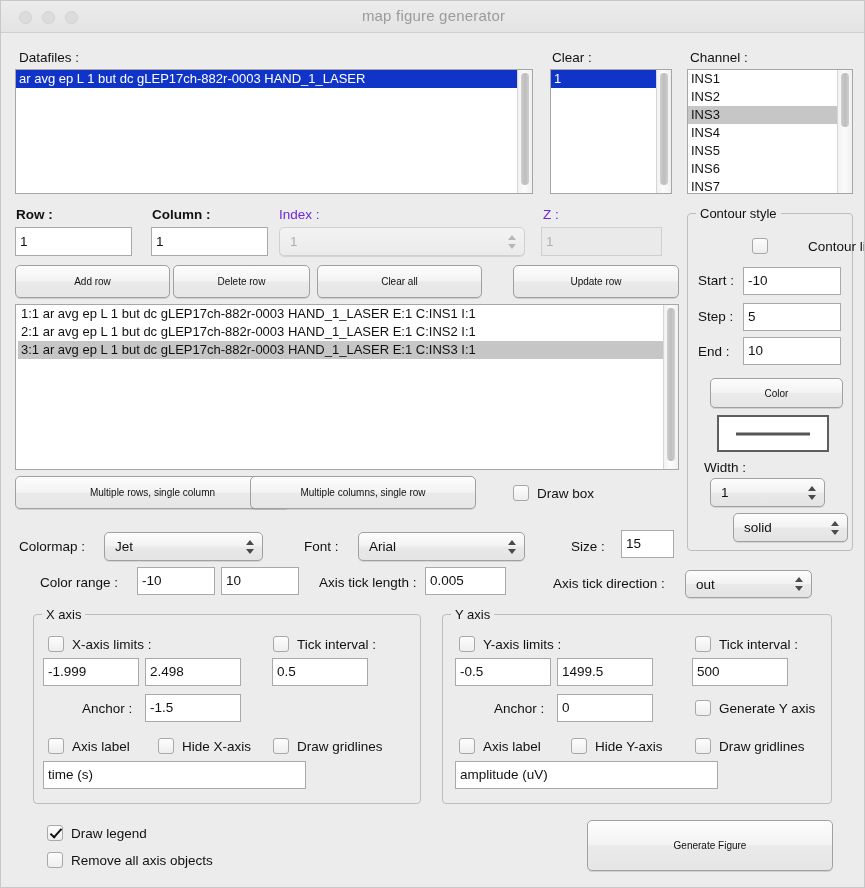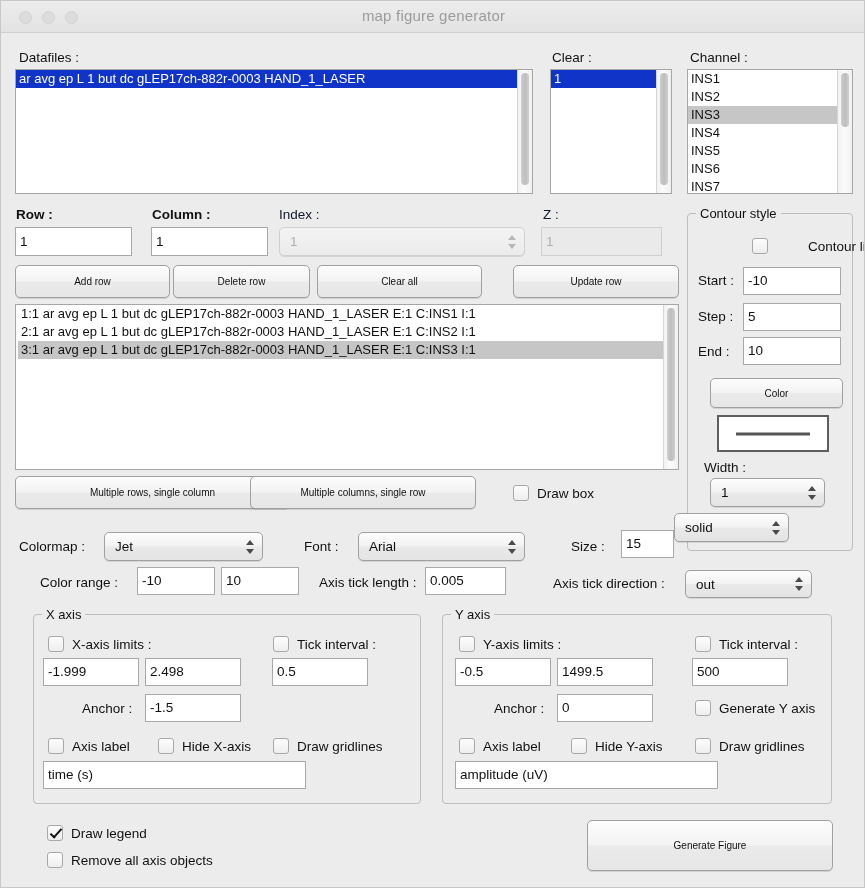--- a/index.html
+++ b/index.html
@@ -54,21 +54,21 @@
   .tl-max   { left: 64px; }
 
   
   .lbl {
     position: absolute;
     font-size: 13.5px;
     color: #111;
     white-space: nowrap;
   }
   .lbl.bold { font-weight: bold; }
-  .lbl.dis  { color: #0f172a; }
+  .lbl.dis  { color: #6d28d9; }
 
   
   .listbox {
     position: absolute;
     background: #ffffff;
     border: 1px solid #a6a6a6;
     box-sizing: border-box;
     overflow: hidden;
   }
   .listbox .inner {
@@ -356,21 +356,21 @@
   </div>
 
   <div class="lbl" style="left:703px; top:459px;">Width :</div>
   <div class="popup" style="left:709px; top:477px; width:115px; height:29px;">
     <span>1</span>
     <span class="arrows">
         <i class="up"></i>
         <i class="down"></i>
       </span>
   </div>
-  <div class="popup" style="left:673px; top:512px; width:115px; height:29px;">
+  <div class="popup" style="left:732px; top:512px; width:115px; height:29px;">
     <span>solid</span>
     <span class="arrows">
         <i class="up"></i>
         <i class="down"></i>
       </span>
   </div>
 
   <div class="lbl" style="left:18px; top:538px;">Colormap :</div>
   <div class="popup" style="left:103px; top:531px; width:159px; height:29px;">
     <span>Jet</span>

